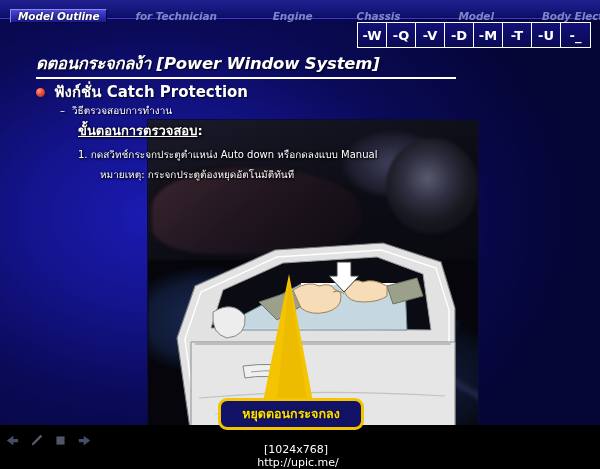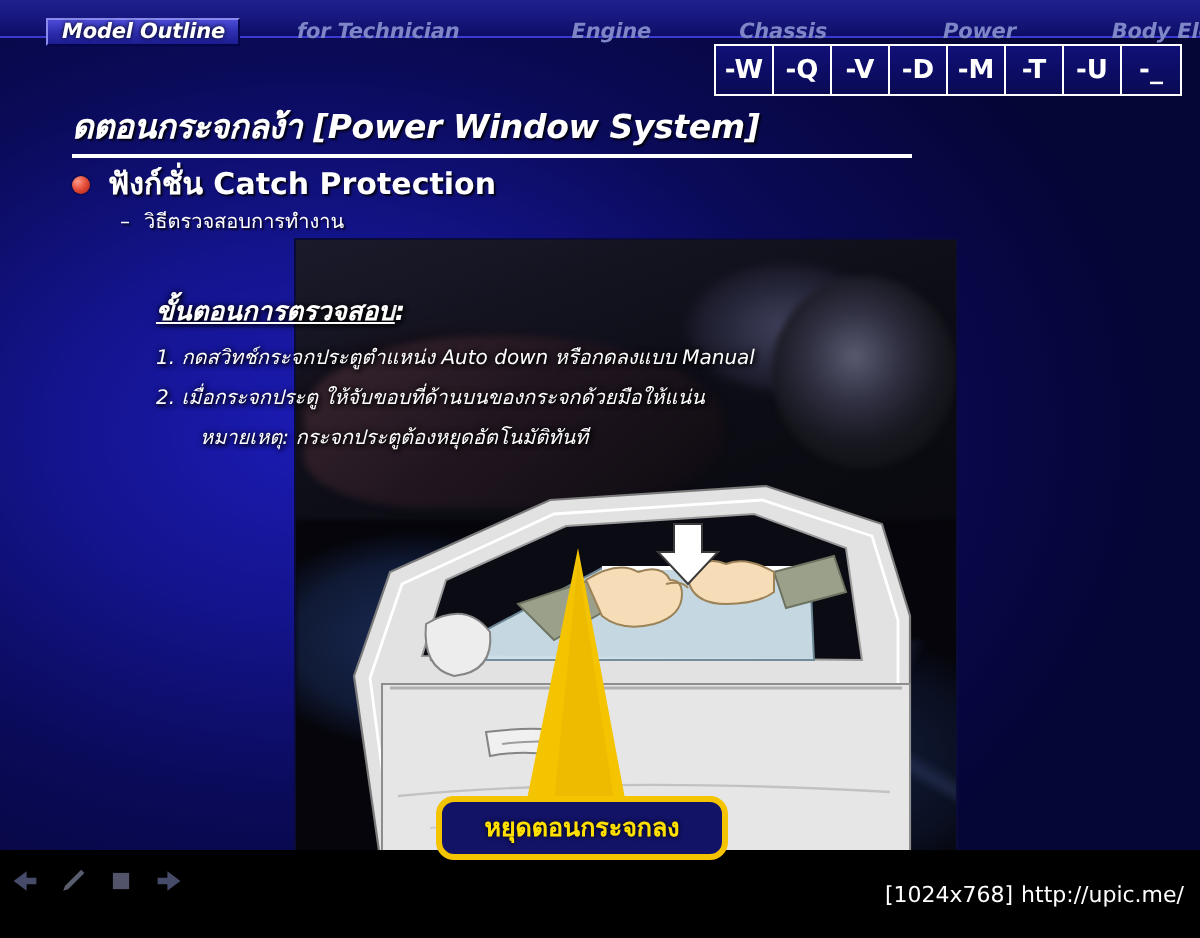--- a/index.html
+++ b/index.html
@@ -28,21 +28,21 @@
     top: 0; left: 0;
     width: 600px;
     height: 19px;
     background: linear-gradient(to bottom, #20208e 0%, #191982 40%, #0d0d66 100%);
     border-bottom: 1px solid #3a3ad0;
   }
   .navtabs {
     display: flex;
     align-items: center;
     height: 32px;
-    padding-left: 23px;
+    padding-left: 10px;
   }
   .navtab {
     font-family: "DejaVu Sans", "Liberation Sans", sans-serif;
     font-style: italic;
     font-weight: bold;
     font-size: 10.5px;
     color: #7f86c8;
     white-space: nowrap;
     padding: 1px 6px;
     letter-spacing: -0.1px;
@@ -222,26 +222,25 @@
     font-size: 12.5px;
     line-height: 15px;
     white-space: nowrap;
     text-shadow: 0 0 2px #000;
   }
 
   
   .bodytext {
     position: absolute;
     left: 78px;
-    top: 145px;
+    top: 120px;
     width: 470px;
     z-index: 5;
     color: #ffffff;
     text-shadow: 1px 1px 2px rgba(0,0,0,0.95), 0 0 3px rgba(0,0,0,0.9);
-    font-style: italic;
   }
   .bt-head {
     font-size: 13px;
     font-weight: bold;
     white-space: nowrap;
     margin-bottom: 4px;
   }
   .bt-head u { text-decoration: underline; }
   .bt-line {
     font-size: 10px;
@@ -267,20 +266,21 @@
   .statusbar {
     position: absolute;
     left: 0; bottom: 0;
     width: 600px;
     height: 44px;
     background: #000000;
     display: flex;
     align-items: center;
     justify-content: flex-end;
     padding-right: 8px;
+    flex-direction: column;
   }
   .status-text {
     color: #ffffff;
     font-size: 11px;
     font-family: "DejaVu Sans", "Liberation Sans", sans-serif;
     white-space: nowrap;
   }
   .bottomfade {
     position: absolute;
     left: 0; bottom: 26px;
@@ -293,21 +293,21 @@
 <body>
 
 <div id="app">
 
   <div class="navbar">
     <div class="navtabs">
       <div class="navtab active">Model Outline</div>
       <div class="navtab sp1">for Technician</div>
       <div class="navtab sp2">Engine</div>
       <div class="navtab sp3">Chassis</div>
-      <div class="navtab sp4">Power</div>
+      <div class="navtab sp4">Model</div>
       <div class="navtab sp5">Body Electrical</div>
     </div>
   </div>
 
   <div class="btnrow">
     <div class="lbtn">-W</div>
     <div class="lbtn">-Q</div>
     <div class="lbtn">-V</div>
     <div class="lbtn">-D</div>
     <div class="lbtn">-M</div>
@@ -385,21 +385,20 @@
     <path d="M34 6 L52 126 L22 126 Z" fill="#e0b000" opacity="0.35"></path>
   </svg>
 
   <div class="callout">
     <div>หยุดตอนกระจกลง</div>
   </div>
 
   <div class="bodytext">
     <div class="bt-head"><u>ขั้นตอนการตรวจสอบ</u><span>:</span></div>
     <div class="bt-line">1. กดสวิทช์กระจกประตูตำแหน่ง Auto down หรือกดลงแบบ Manual</div>
-    <div class="bt-line">2. เมื่อกระจกประตู ให้จับขอบที่ด้านบนของกระจกด้วยมือให้แน่น</div>
     <div class="bt-line indent">หมายเหตุ: กระจกประตูต้องหยุดอัตโนมัติทันที</div>
   </div>
 
   <div class="toolbar">
     <svg class="tb-ico" viewBox="0 0 16 16">
       <path d="M9 2 L9 6 L15 6 L15 10 L9 10 L9 14 L1 8 Z" fill="#9aa6e6"></path>
     </svg>
     <svg class="tb-ico" viewBox="0 0 16 16">
       <path d="M13 1 L15 3 L5 13 L2 14 L3 11 Z" fill="#c6cdf0"></path>
     </svg>

